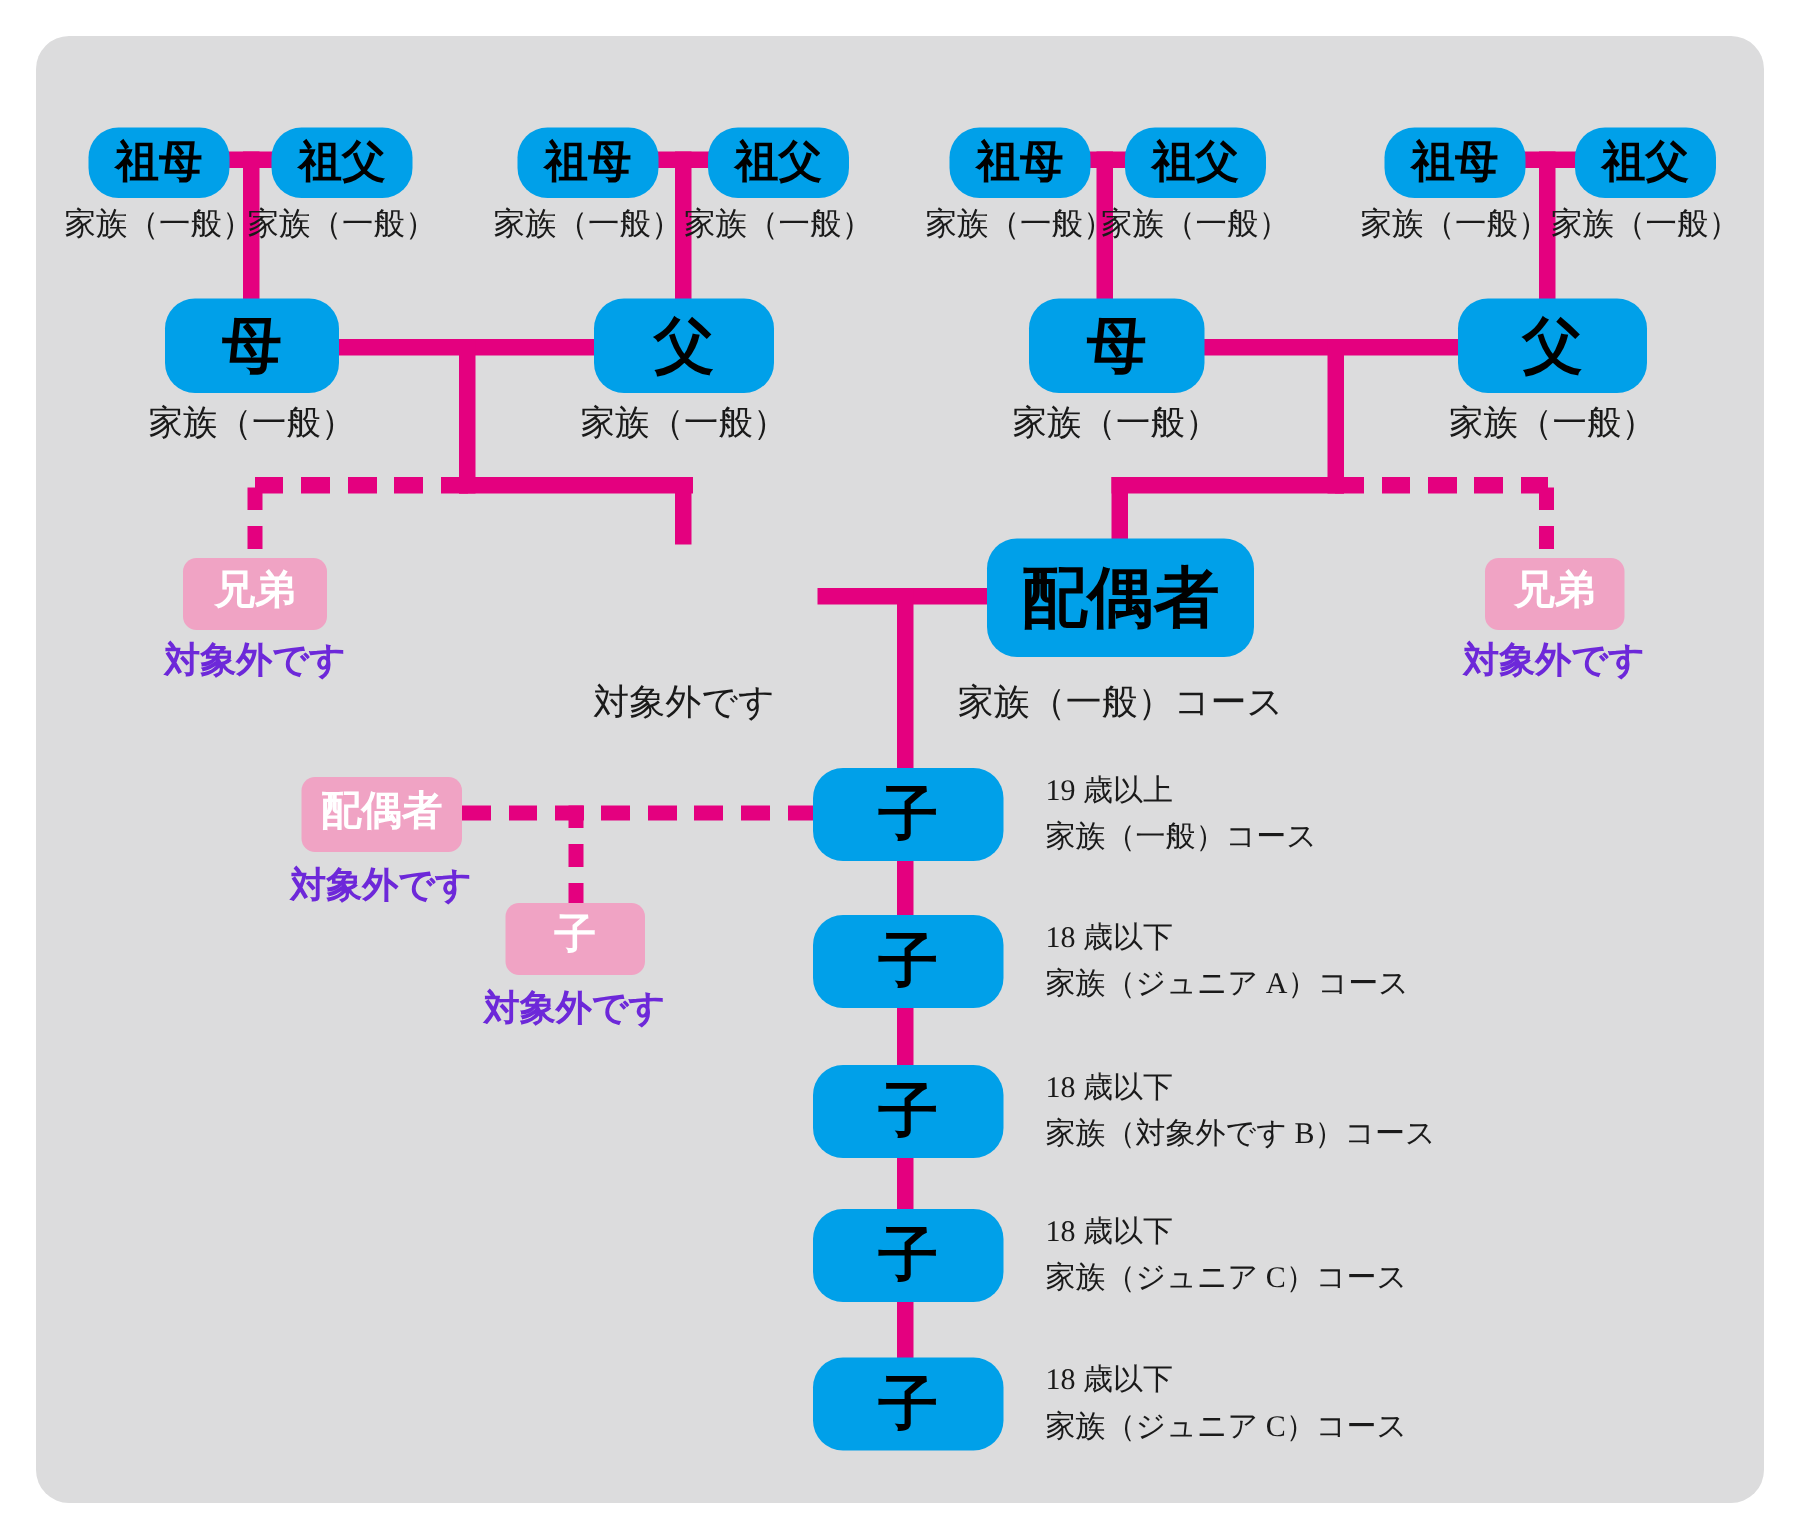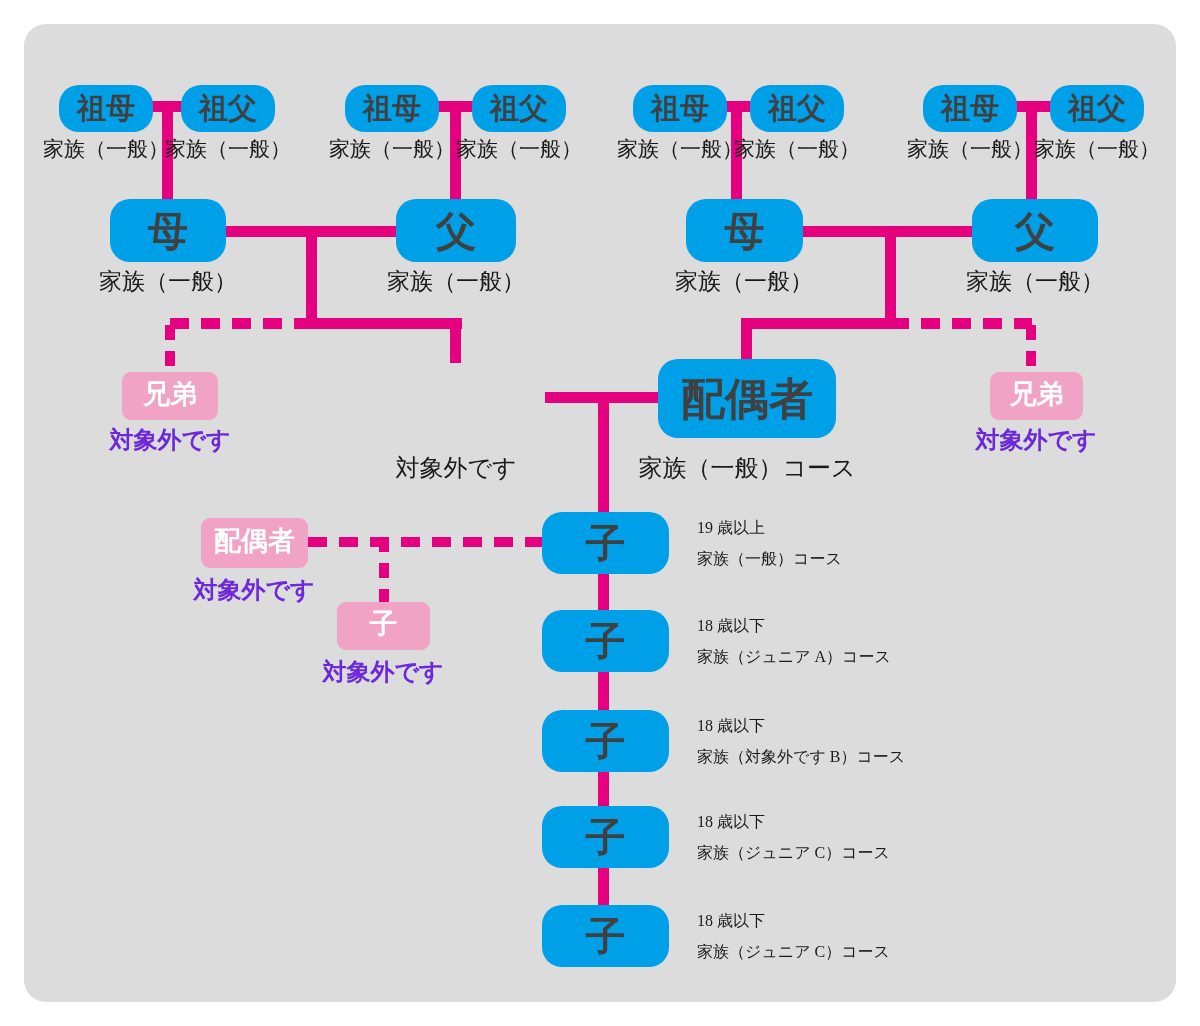--- a/index.html
+++ b/index.html
@@ -6,32 +6,32 @@
   .stage{position:relative;width:1200px;height:1026px;background:#ffffff;overflow:hidden;
          font-family:"Liberation Sans",sans-serif;}
   .panel{position:absolute;left:24px;top:24px;width:1152px;height:978px;
          background:#dcdcdd;border-radius:22px;}
   
   .hline,.vline{position:absolute;background:#e4007f;}
   
   .hdash{position:absolute;background:repeating-linear-gradient(90deg,#e4007f 0 19px,transparent 19px 31px);}
   .vdash{position:absolute;background:repeating-linear-gradient(180deg,#e4007f 0 15px,transparent 15px 26px);}
   
-  .bbox{position:absolute;background:#00a0e9;border-radius:20px;color:#404040;font-weight:bold;
+  .bbox{position:absolute;background:#00a0e9;border-radius:20px;color:#000000;font-weight:bold;
         display:flex;align-items:center;justify-content:center;line-height:1;}
   .pbox{position:absolute;background:#f0a3c4;border-radius:9px;color:#ffffff;font-weight:bold;
         display:flex;align-items:center;justify-content:center;line-height:1;font-family:Liberation Mono, monospace;}
   
   .clabel{position:absolute;transform:translateX(-50%);white-space:nowrap;text-align:center;
           font-family:"Liberation Serif",serif;color:#1a1a1a;}
   .llabel{position:absolute;white-space:nowrap;text-align:left;
           font-family:"Liberation Serif",serif;color:#1a1a1a;}
   .note{color:#6d28d9;font-weight:bold;}
   .f21{font-size:21px;} .f23{font-size:23px;} .f24{font-size:24px;}
-  .childinfo div{line-height:31px;font-size:16px;}
+  .childinfo div{line-height:31px;font-size:20px;}
 </style>
 </head>
 <body>
 
 <div class="stage">
   <div class="panel"></div>
 
   <div class="hline" style="left:147px;top:101px;width:40px;height:11px;"></div>
   <div class="hline" style="left:433px;top:101px;width:45px;height:11px;"></div>
   <div class="hline" style="left:721px;top:101px;width:35px;height:11px;"></div>

